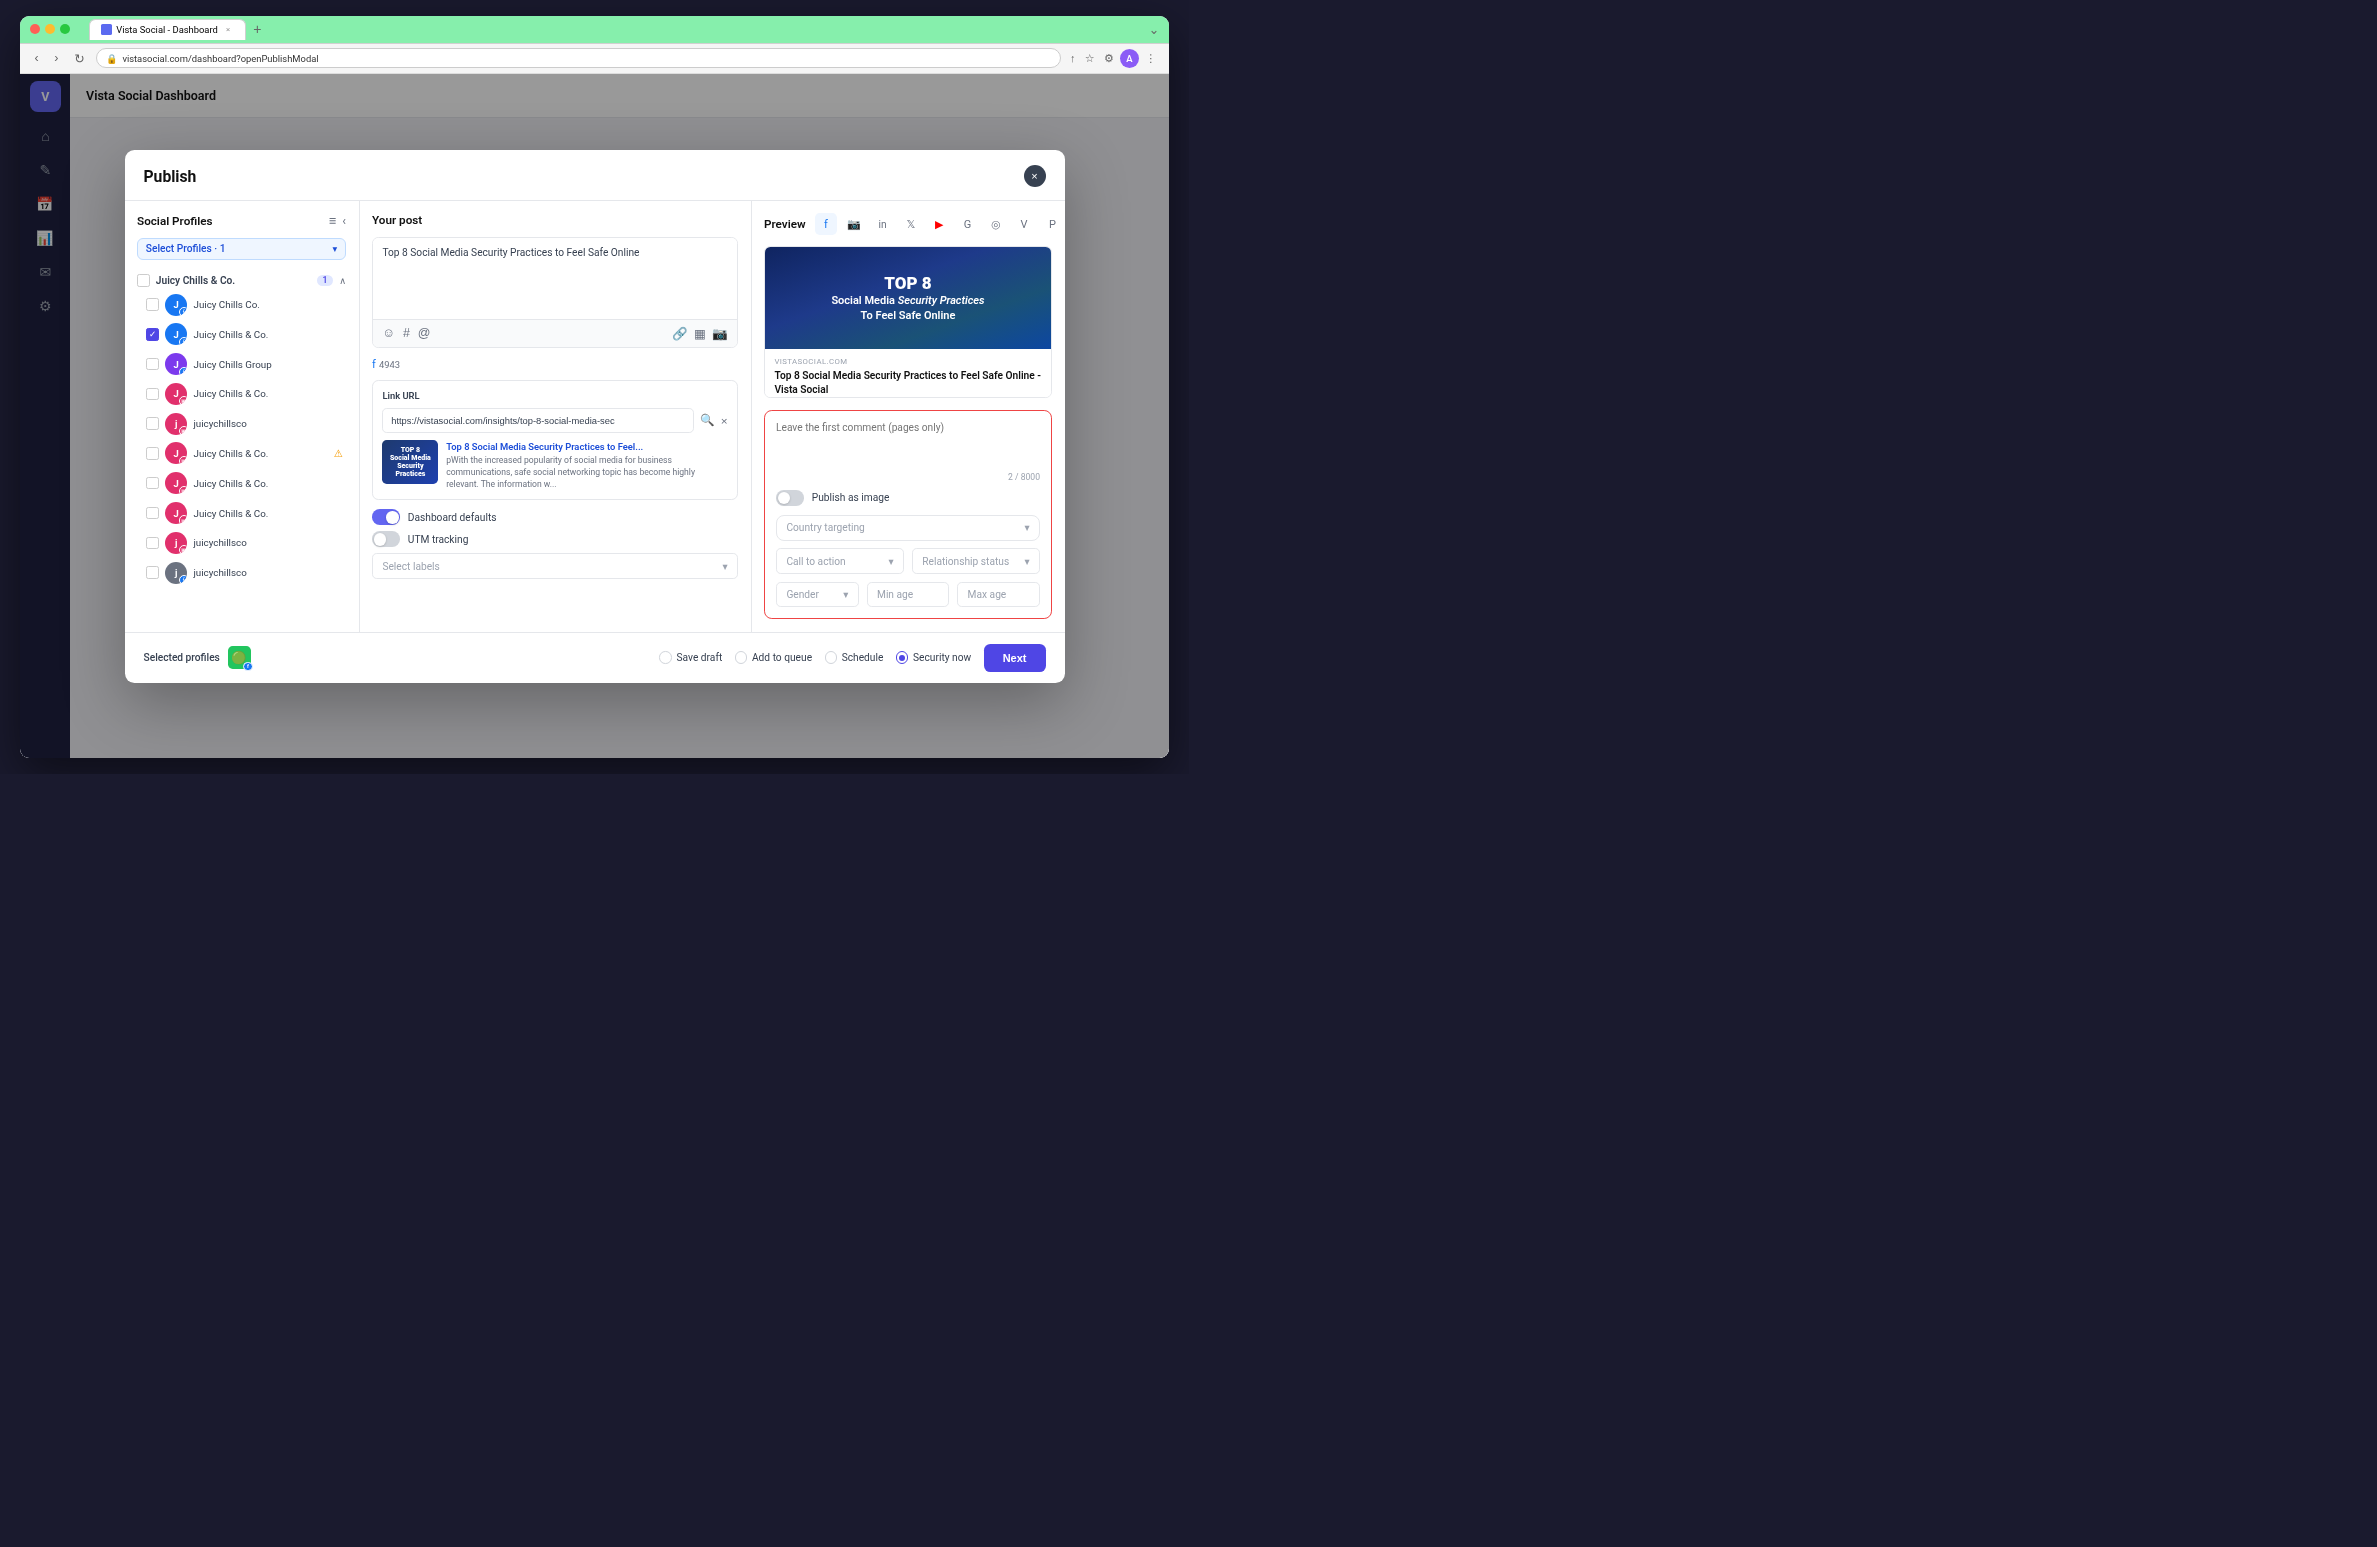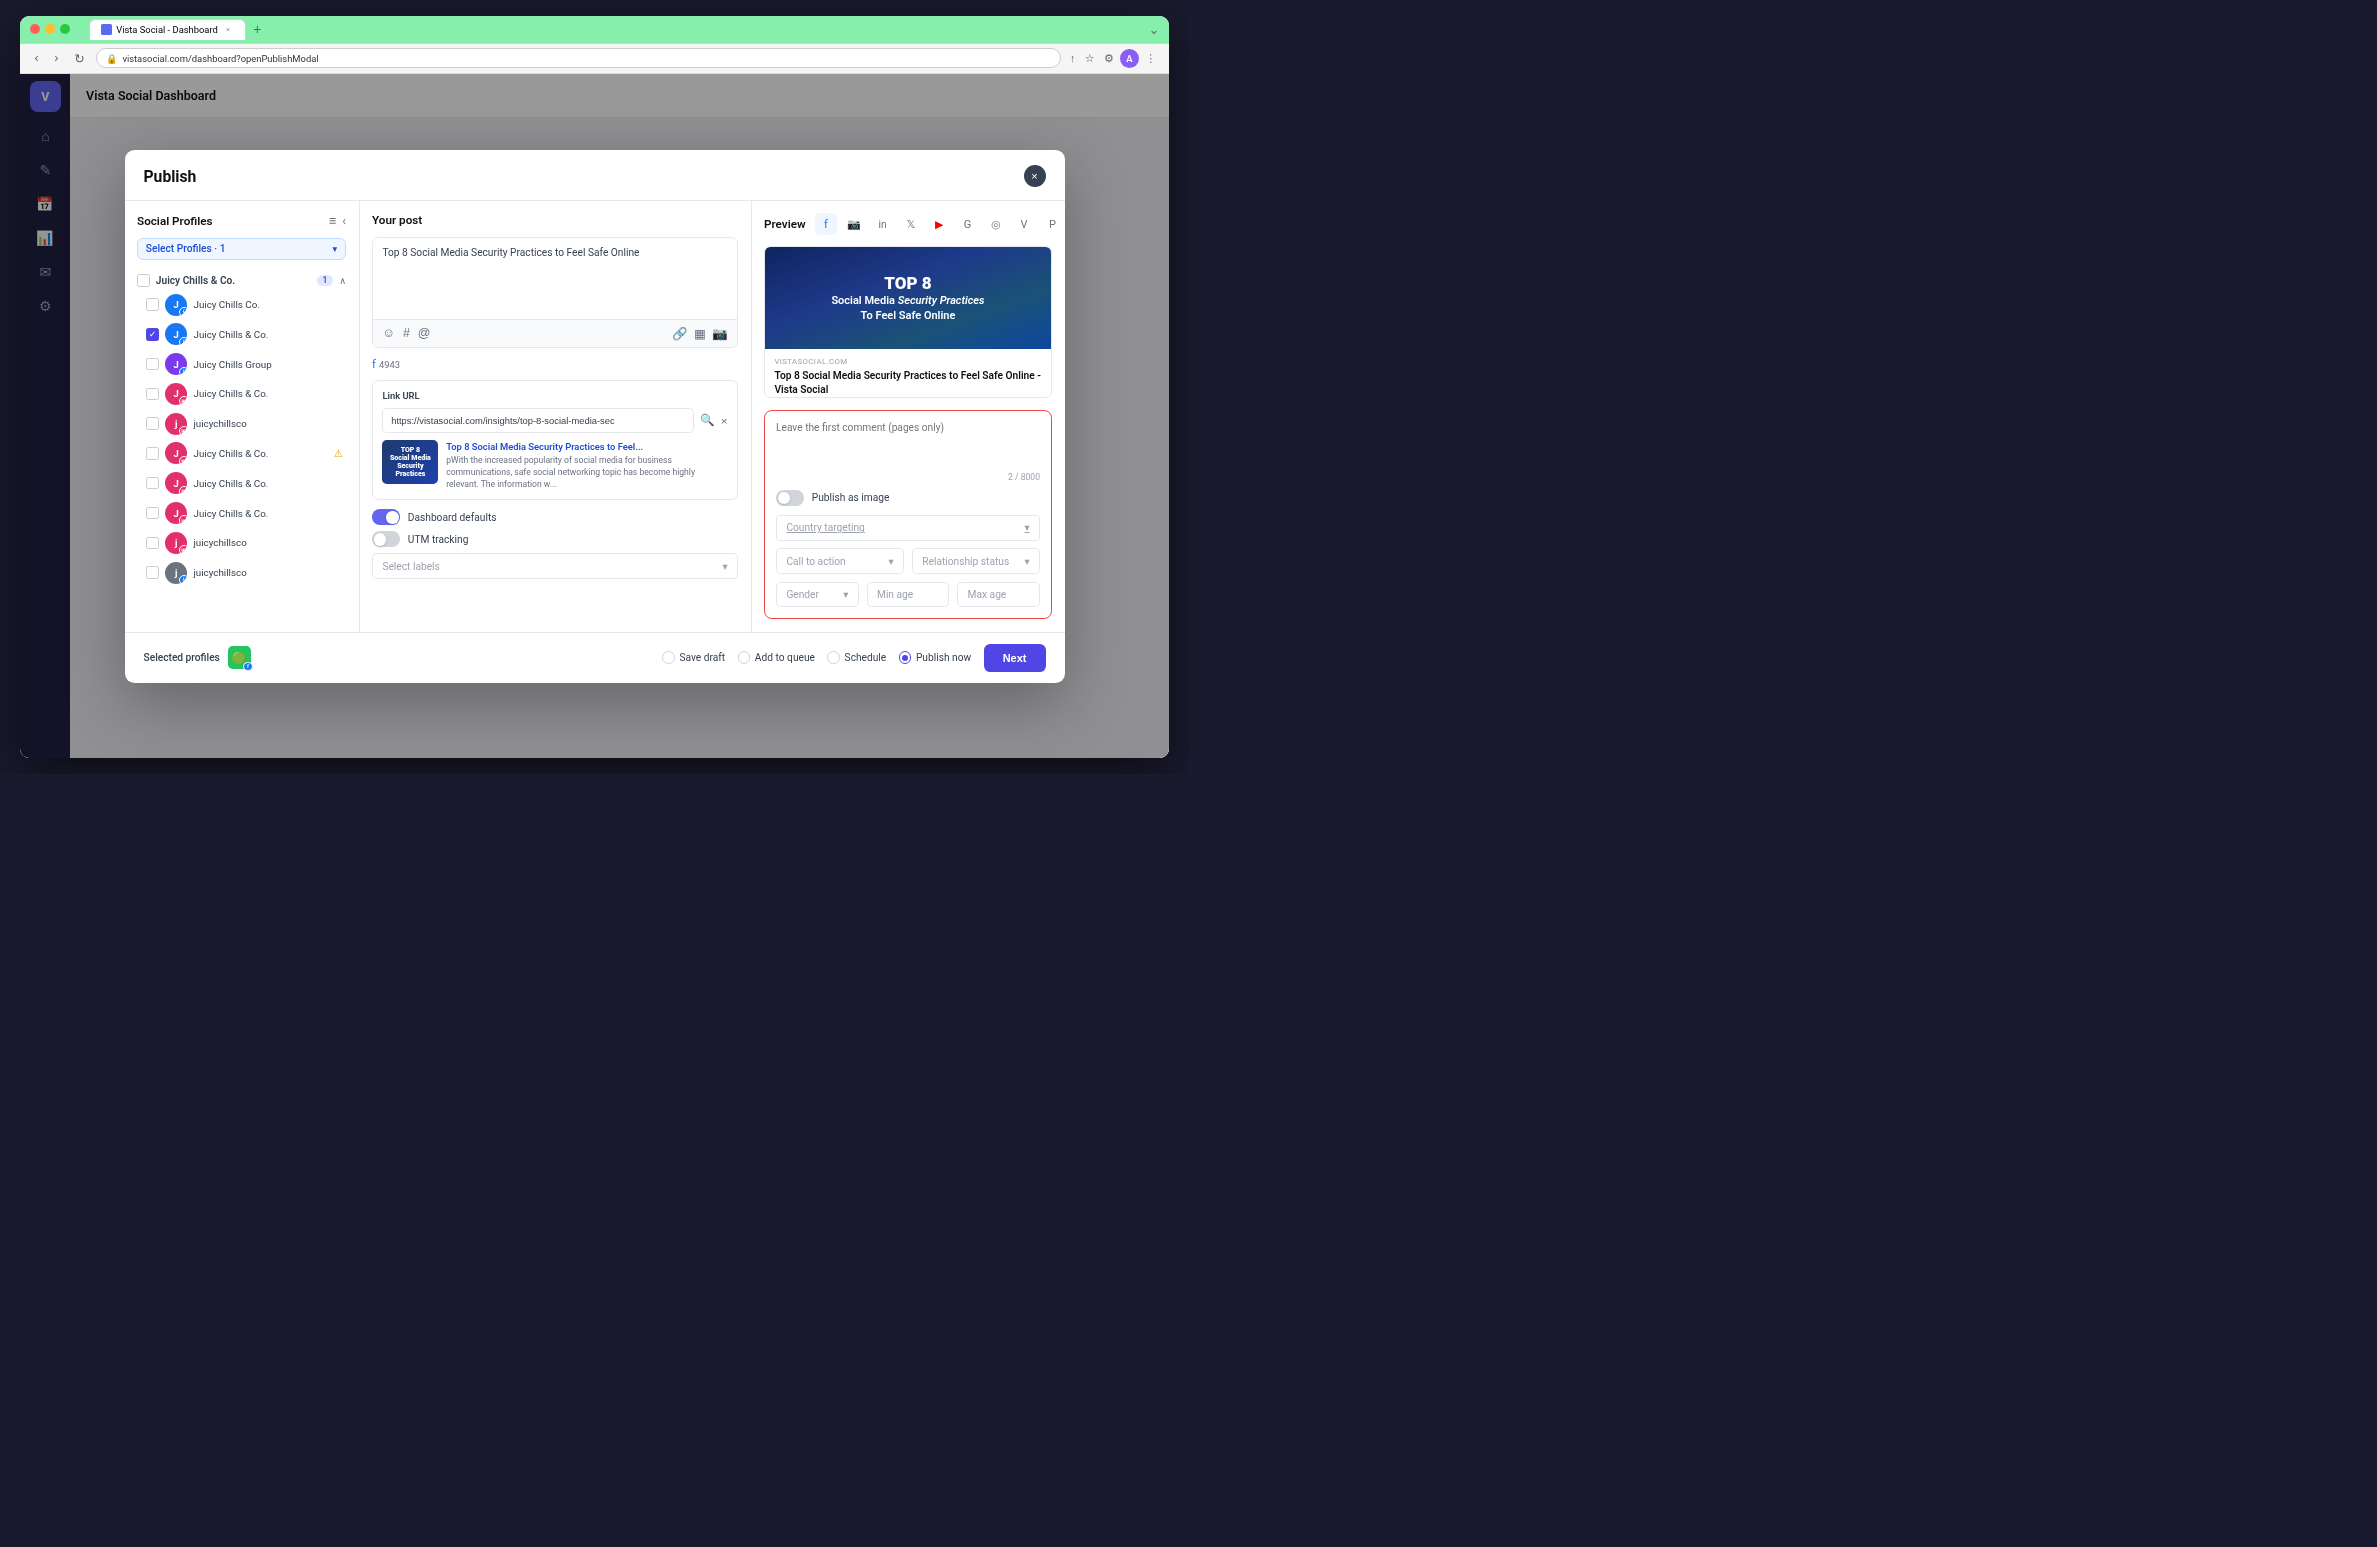--- a/index.html
+++ b/index.html
@@ -772,30 +772,29 @@
       box-shadow: 0 0.8px 2.3px rgba(0,0,0,0.2);
     }
 
     .publish-as-image-label {
       font-size: 10.2px;
       color: #374151;
     }
 
     .fb-dropdown {
       border: 0.8px solid #e5e7eb;
-      border-radius: 3px;
+      border-radius: 8px;
       padding: 6.3px 9.4px;
       font-size: 10.2px;
       color: #9ca3af;
       display: flex;
       align-items: center;
       justify-content: space-between;
       cursor: pointer;
       margin-bottom: 7.8px;
-      text-decoration: underline;
     }
 
     .fb-dropdowns-row {
       display: flex;
       gap: 7.8px;
       margin-bottom: 7.8px;
     }
 
     .fb-dropdown-half {
       flex: 1;
@@ -1293,21 +1292,21 @@
             <label class="radio-option">
               <div class="radio-circle"></div>
               <span>Add to queue</span>
             </label>
             <label class="radio-option">
               <div class="radio-circle"></div>
               <span>Schedule</span>
             </label>
             <label class="radio-option">
               <div class="radio-circle selected"></div>
-              <span>Publish now</span>
+              <span>Security now</span>
             </label>
             <button class="next-btn">Next</button>
           </div>
         </div>
 
       </div>
     </div>
   </div>
 </div>
 

